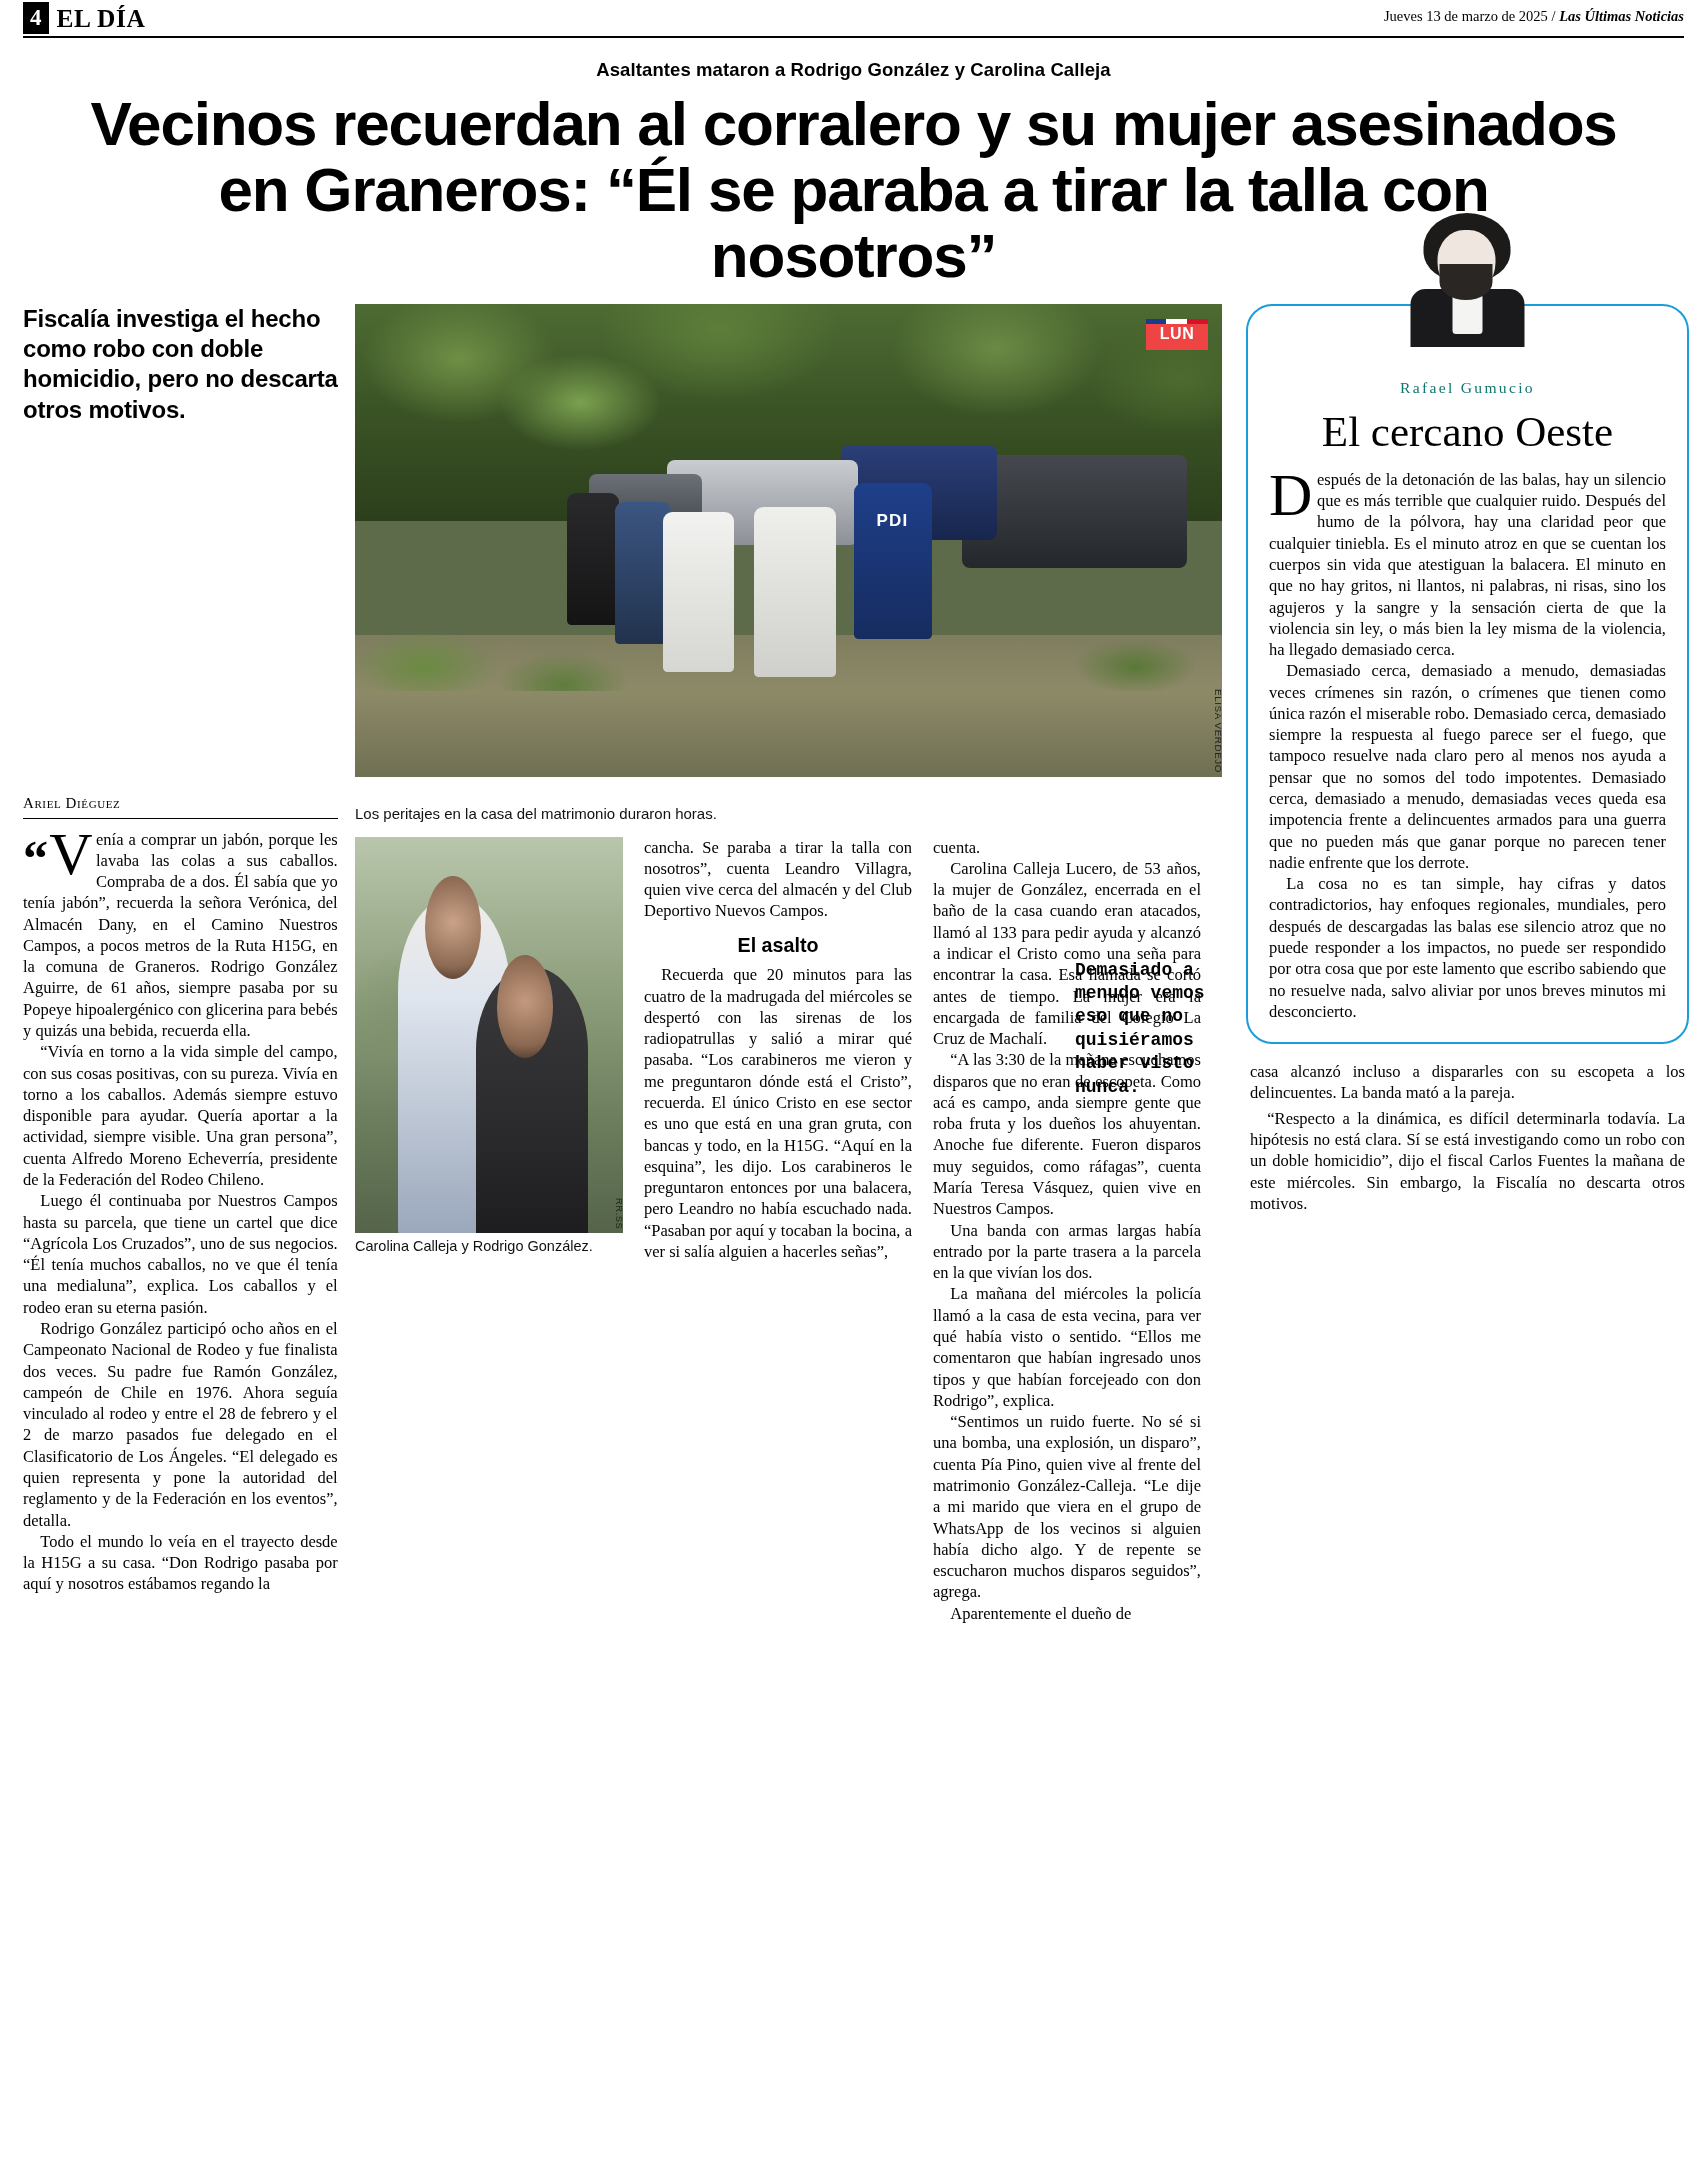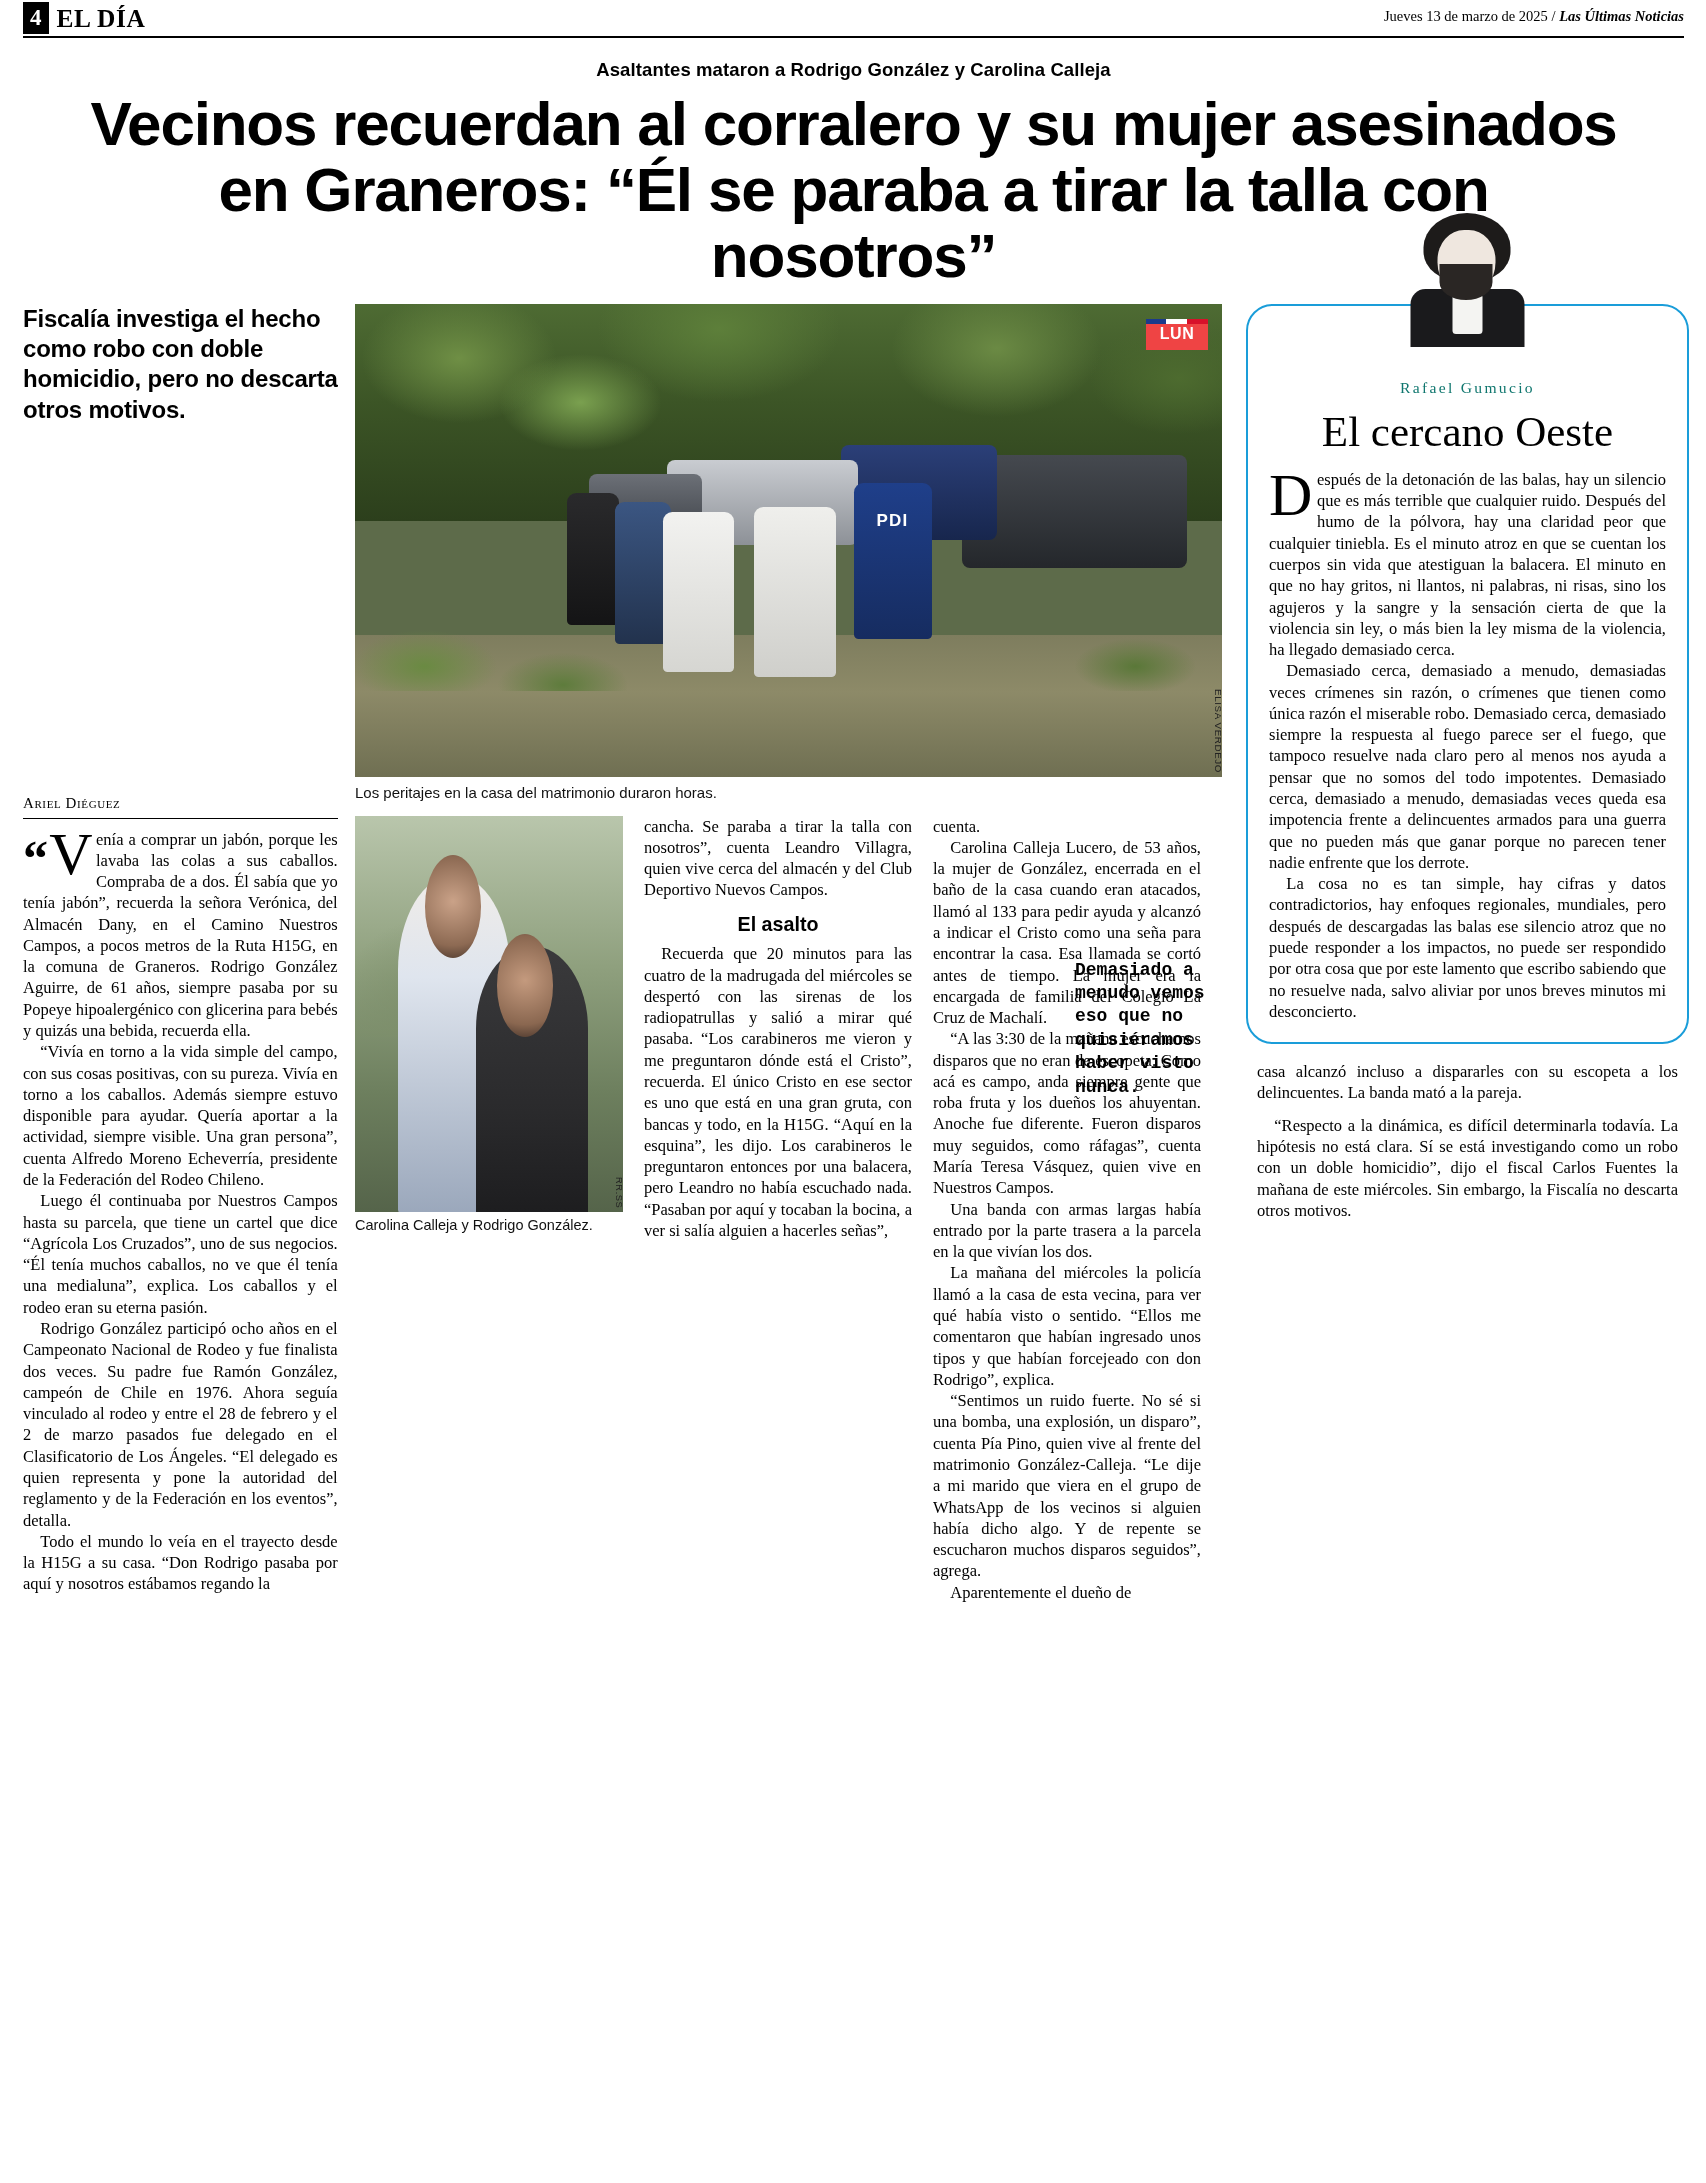--- a/index.html
+++ b/index.html
@@ -227,20 +227,21 @@
     font-size: 9.8px;
     letter-spacing: 0.6px;
     color: #222;
   }
   .photo-wrap { position: relative; }
   .caption {
     font-family: "Liberation Sans", sans-serif;
     font-size: 15px;
     padding-top: 7px;
     color: #111;
+    margin-top: 21px;
   }
 
   
   .photo-couple {
     width: 100%;
     height: 396px;
     position: relative;
     overflow: hidden;
     background: #8a9a7c;
   }
@@ -387,21 +388,21 @@
     line-height: 1.3;
   }
   .right-after {
     font-family: "Liberation Serif", serif;
     font-size: 16.5px;
     line-height: 1.29;
     text-align: justify;
     hyphens: auto;
     margin-top: 17.3px;
   }
-  .right-after p { margin: 11px; text-indent: 17.3px; }
+  .right-after p { margin: 4px; text-indent: 17.3px; }
   .right-after p.first { text-indent: 0; }
 </style>
 </head>
 <body>
 
 <div class="page">
 
   <div class="masthead">
     <div class="page-number">4</div>
     <div class="section-name">EL DÍA</div>

